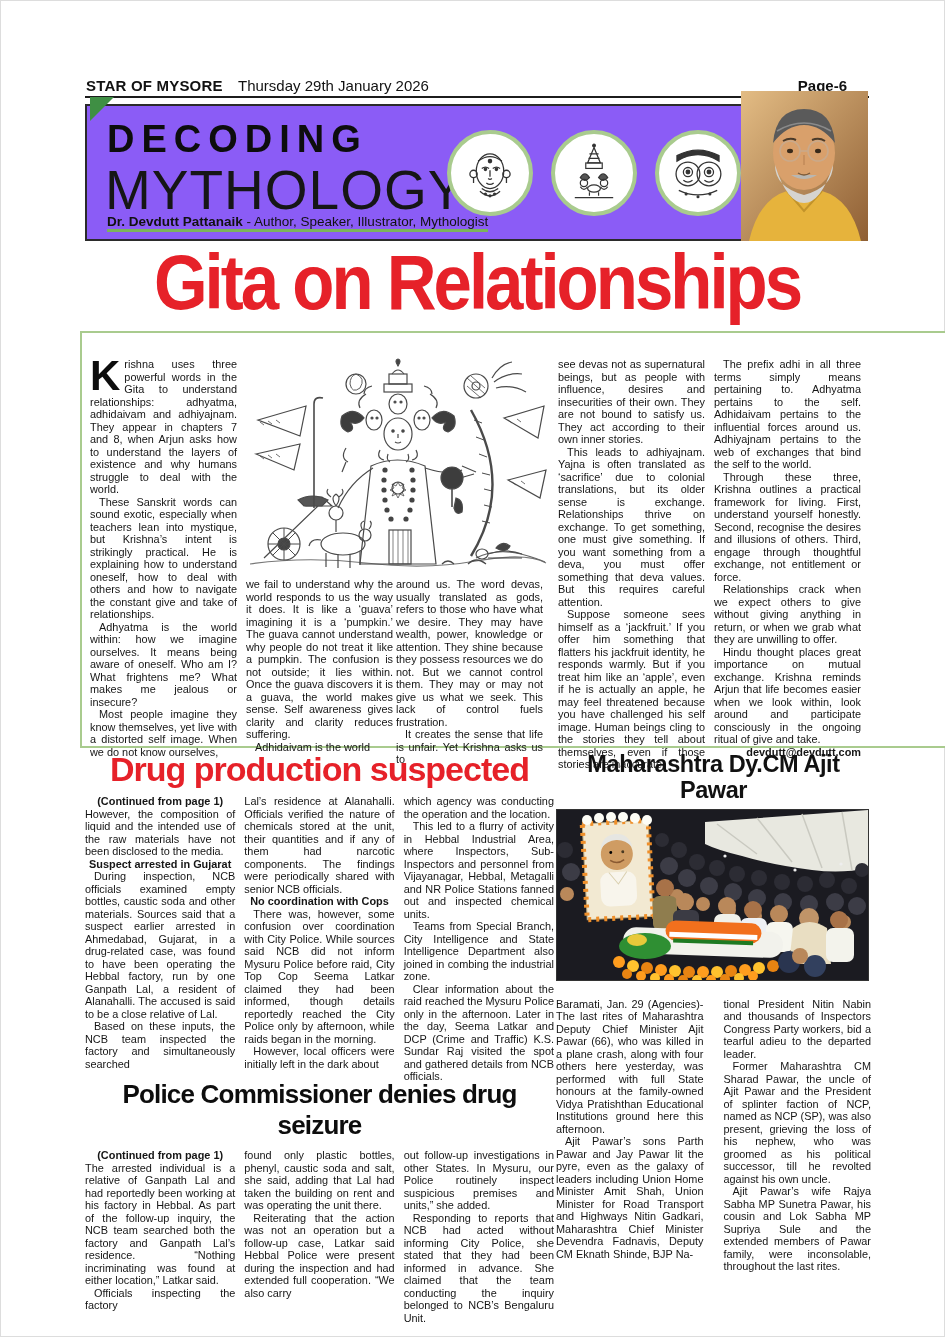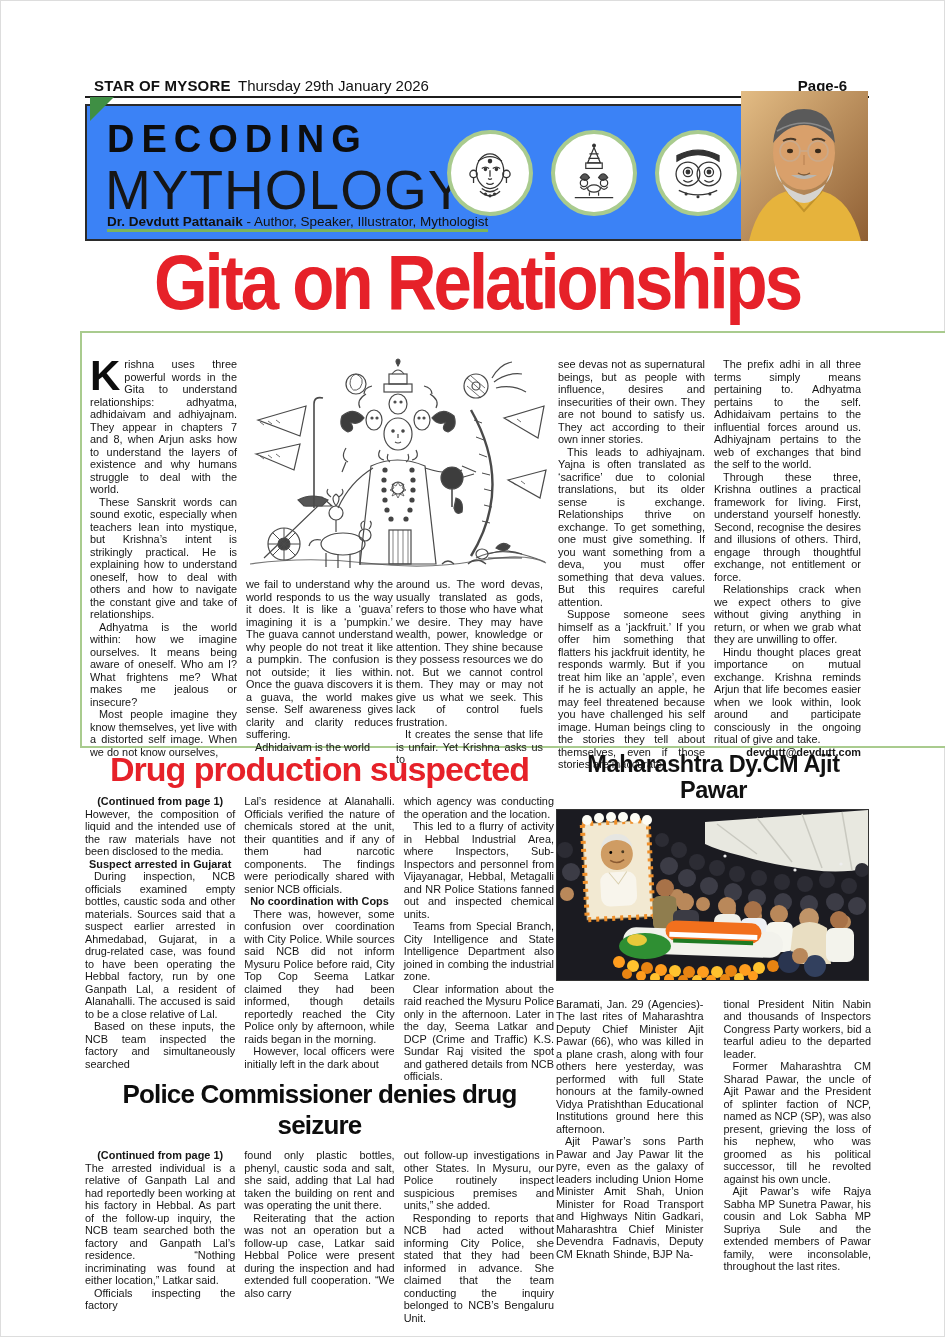--- a/index.html
+++ b/index.html
@@ -1,25 +1,25 @@
 <!DOCTYPE html>
 <html><head>
 <meta charset="utf-8">
 <style>
   html,body{margin:0;padding:0;background:#e9e9e6;}
   .page{position:relative;width:945px;height:1337px;background:#fff;margin:0 auto;
         font-family:"Liberation Sans","DejaVu Sans",sans-serif;color:#111;overflow:hidden;
         box-shadow:inset 0 0 0 1px #ddd;}
   
-  .hdr-mast{position:absolute;left:94px;top:77px;font-size:15px;font-weight:bold;letter-spacing:.2px;}
+  .hdr-mast{position:absolute;left:86px;top:77px;font-size:15px;font-weight:bold;letter-spacing:.2px;}
   .hdr-date{position:absolute;left:238px;top:77px;font-size:15px;font-weight:normal;}
   .hdr-page{position:absolute;right:98px;top:77px;font-size:15px;font-weight:bold;}
   .hdr-rule{position:absolute;left:85px;top:96px;width:784px;height:2px;background:#1c1c1c;}
   
-  .masthead{position:absolute;left:85px;top:104px;width:783px;height:137px;border:2px solid #2b2b2b;box-sizing:border-box;background:#3b82f6;}
+  .masthead{position:absolute;left:85px;top:104px;width:783px;height:137px;border:2px solid #2b2b2b;box-sizing:border-box;background:#8b5cf6;}
   .corner-flag{position:absolute;left:3px;top:-9px;width:0;height:0;border-top:24px solid #3f8f44;border-right:24px solid transparent;}
   .kicker1{position:absolute;left:20px;top:12px;font-size:38px;font-weight:900;letter-spacing:7px;color:#0d0d0d;}
   .kicker2{position:absolute;left:18px;top:52px;font-size:55px;font-weight:400;letter-spacing:1px;color:#161616;}
   .byline{position:absolute;left:20px;bottom:7px;font-size:13.5px;border-bottom:3px solid #7cb45a;}
   .byline b{font-weight:bold;}
   .medallions{position:absolute;left:360px;top:24px;display:flex;gap:18px;}
   .medallion{width:78px;height:78px;border-radius:50%;border:4px solid #a9cb8e;background:#fff;display:flex;align-items:center;justify-content:center;}
   .author-photo{position:absolute;right:-2px;top:-15px;width:127px;height:150px;overflow:hidden;}
   
   .headline-gita{position:absolute;left:82px;top:244px;width:790px;text-align:center;

